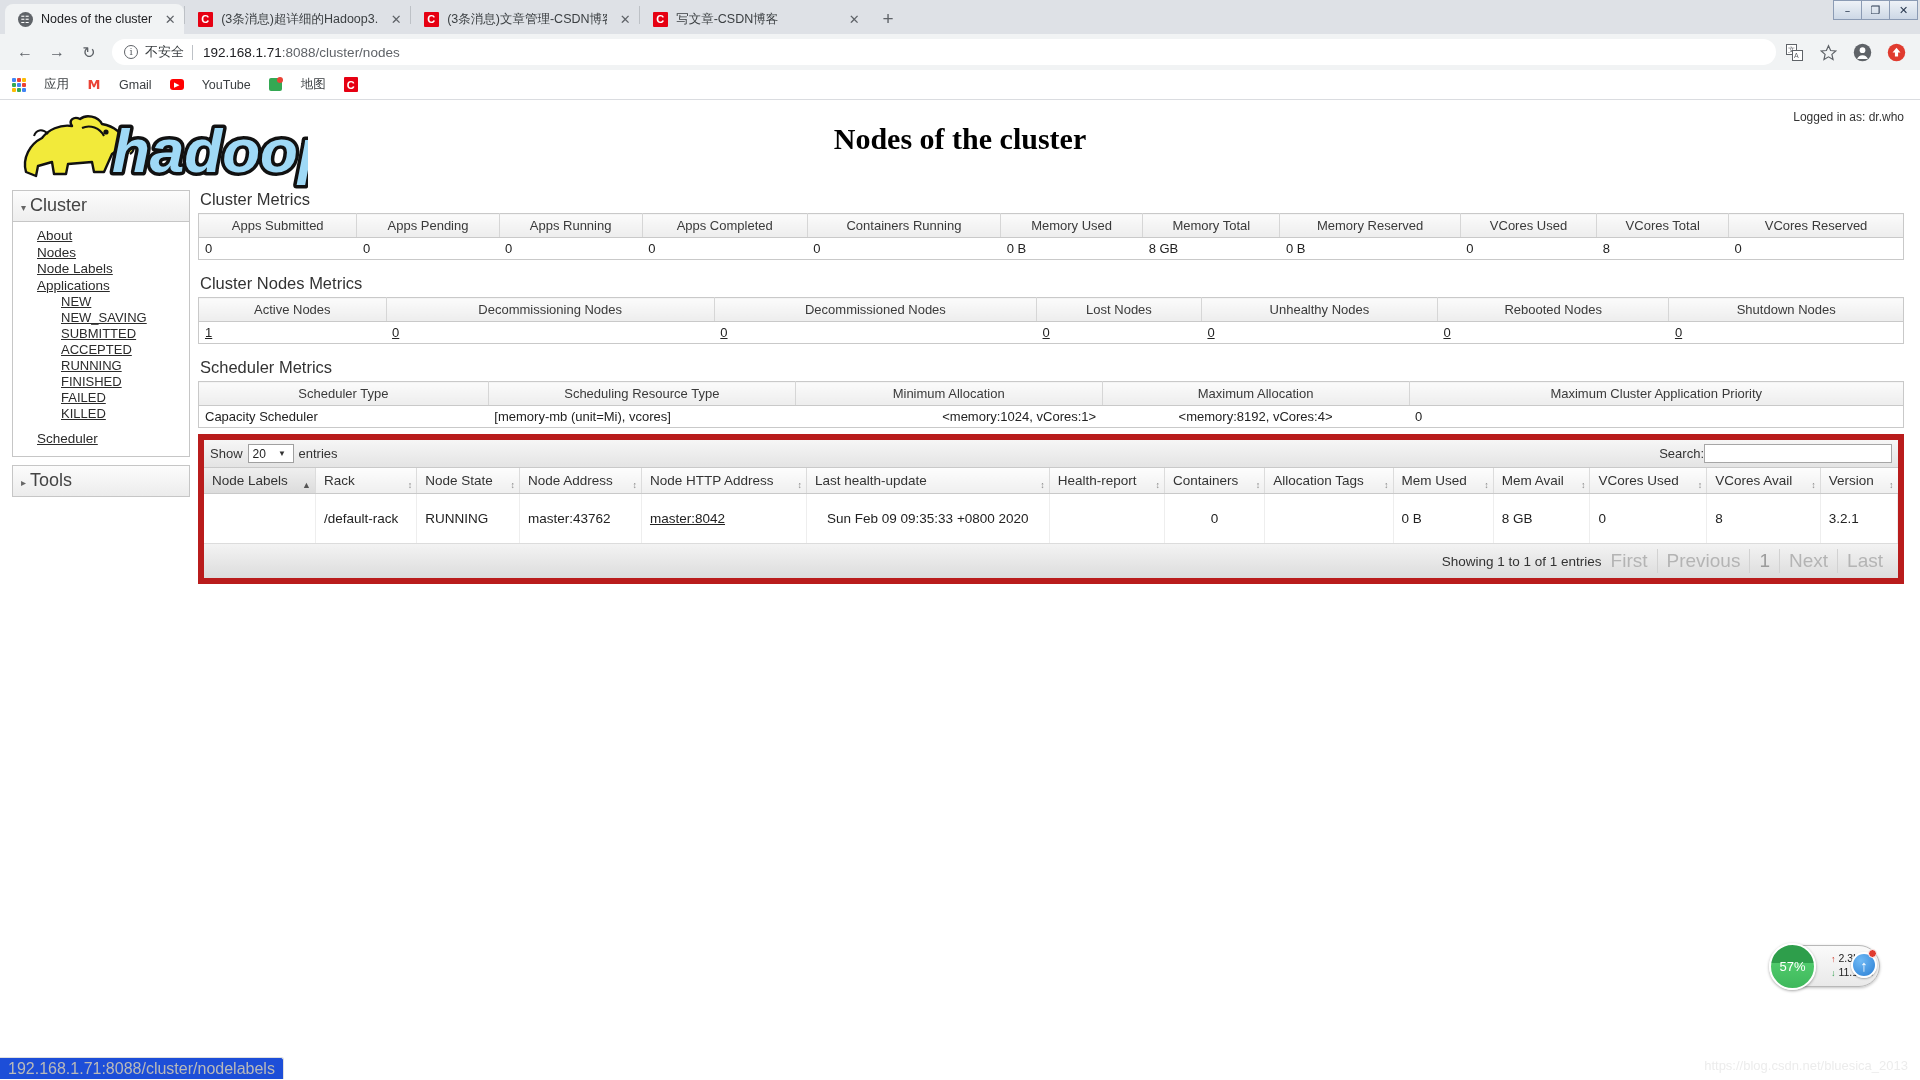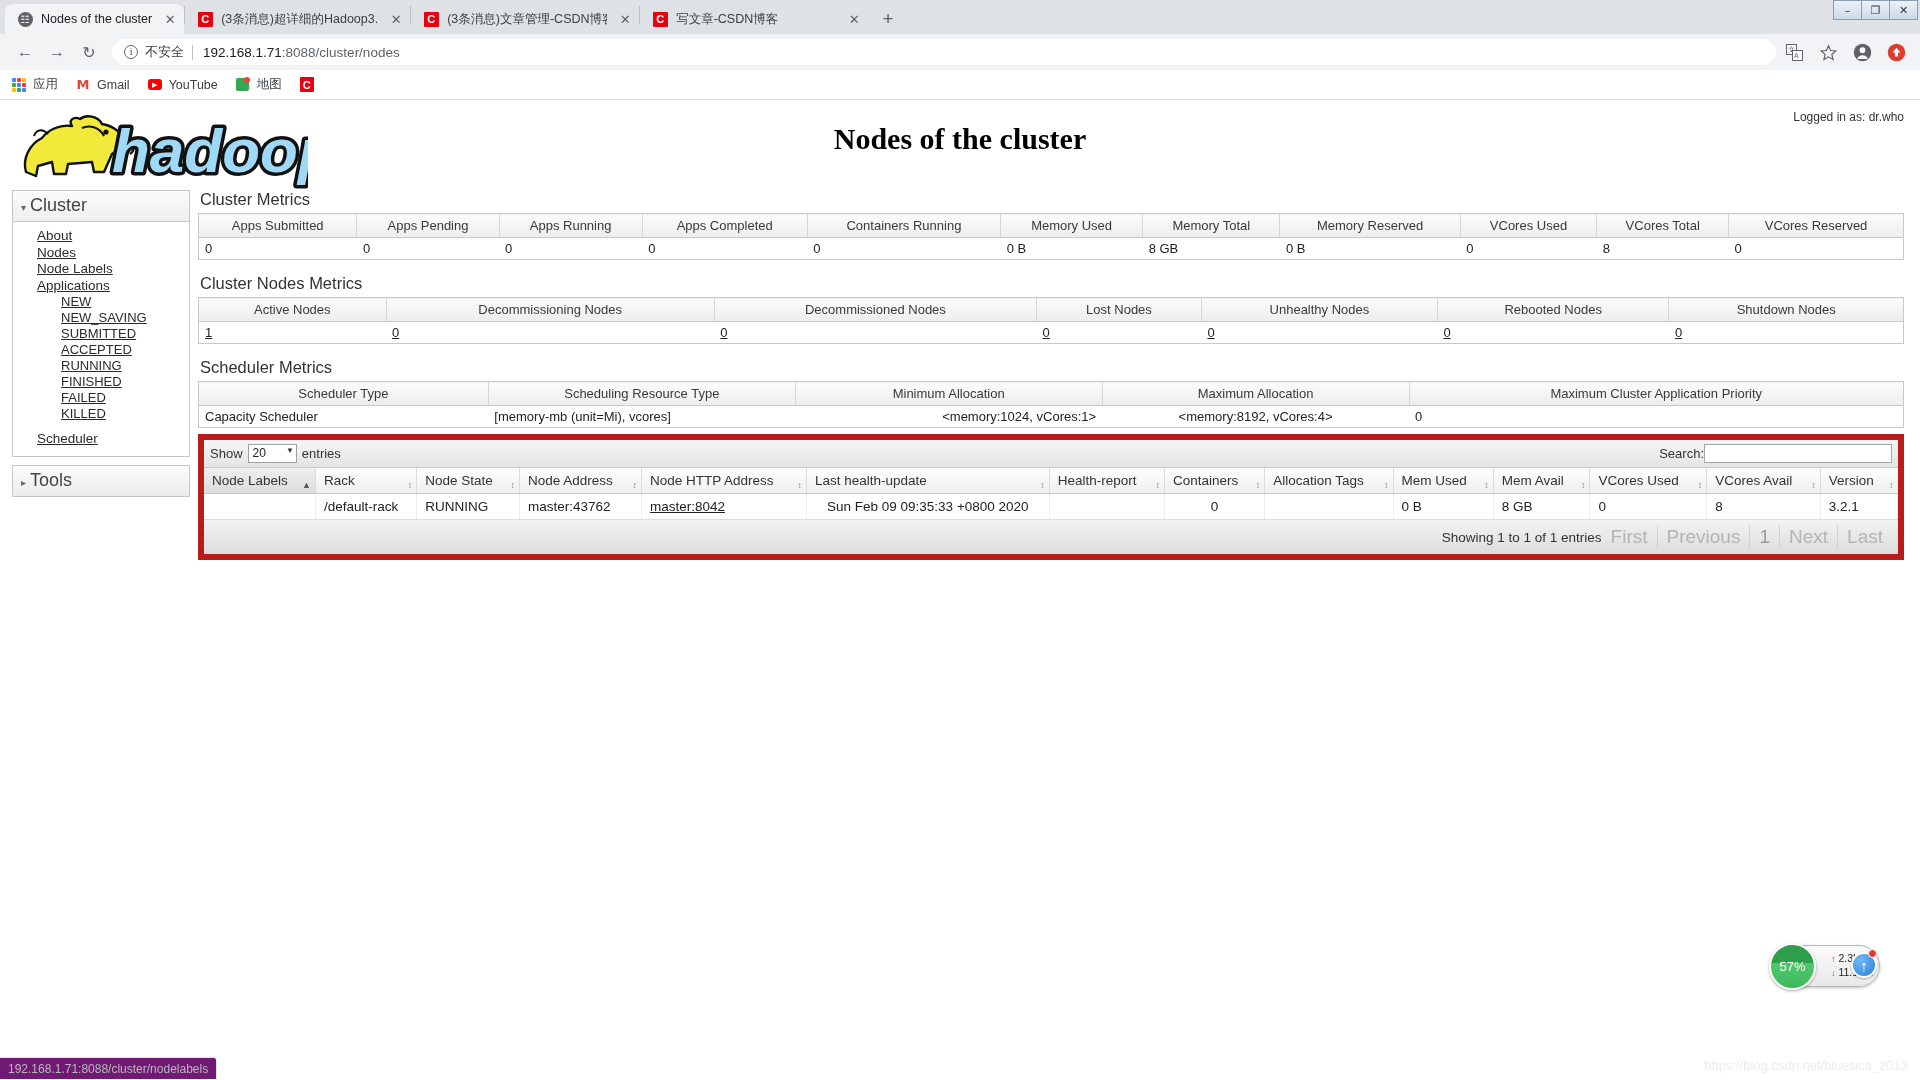--- a/index.html
+++ b/index.html
@@ -151,21 +151,21 @@
     height: 30px;
     background: #fff;
     display: flex;
     align-items: center;
     padding: 0 12px;
     gap: 18px;
     border-bottom: 1px solid #dadce0;
     font-size: 12.5px;
     color: #3c4043;
   }
-  .bm { display:flex; align-items:center; gap:7px; }
+  .bm { display:flex; align-items:center; gap:18px; }
   .bm-ico { width:14px; height:14px; display:flex; align-items:center; justify-content:center; font-size:11px;}
   .apps-grid {
     width:14px;height:14px;
     display:grid; grid-template-columns: repeat(3,1fr); grid-template-rows: repeat(3,1fr);
     gap:1px;
   }
   .apps-grid i { background:#4285f4; border-radius:1px; }
   .apps-grid i:nth-child(2){background:#ea4335;}
   .apps-grid i:nth-child(3){background:#fbbc05;}
   .apps-grid i:nth-child(4){background:#34a853;}
@@ -295,21 +295,21 @@
     padding: 4px 6px;
     font-size: 13px; color:#333;
   }
   .dt-length { display:flex; align-items:center; gap:5px; }
   .dt-select {
     border: 1px solid #a0a0a0;
     background:#fff;
     font-size: 12px;
     padding: 1px 2px 1px 4px;
     height: 19px;
-    display:flex; gap: 20px;
+    display:flex; align-items:center; gap: 12px;
     color:#222;
     min-width: 46px;
   }
   .dt-select .arrow { font-size: 8px; color:#333; }
   .dt-filter { display:flex; align-items:center; gap:0px; }
   .dt-filter input {
     border: 1px solid #a6a6a6;
     height: 19px;
     width: 188px;
     font-size: 12px;
@@ -338,21 +338,21 @@
     position: absolute;
     right: 4px; bottom: 4px;
     font-size: 9px; color: #888;
     line-height: 8px;
   }
   table.dt th.sorted-asc { background: linear-gradient(to bottom,#efefef,#dcdcdc); }
   table.dt th.sorted-asc .sorter { color:#555; }
   table.dt td {
     font-size: 13.5px;
     color: #222;
-    padding: 5px 8px;
+    padding: 17px 8px;
     border-right: 1px solid #eeeeee;
     vertical-align: top;
     border-bottom: 1px solid #dcdcdc;
   }
   table.dt td a { color:#222; text-decoration: underline; }
   .dt-bottom {
     background: linear-gradient(to bottom,#f3f3f3,#dcdcdc);
     display:flex; align-items:center; justify-content:flex-end;
     padding: 5px 6px;
     font-size: 13.5px;
@@ -366,27 +366,27 @@
     border-left: 1px solid #d2d2d2;
   }
   .dt-page:first-child { border-left: none; }
   .dt-page.current { color:#9b9b9b; }
 
   
   .statusbar {
     position: absolute;
     left: 0; bottom: 0;
     height: 22px;
-    background: #701a75;
+    background: #1d4ed8;
     border: 1px solid #e0e0e0;
     border-left: none; border-bottom: none;
     border-top-right-radius: 3px;
     padding: 8px 8px;
     display:flex; align-items:center;
-    font-size: 12px;
+    font-size: 16px;
     color: #b9b9b9;
     max-width: 420px;
   }
   .watermark {
     position:absolute;
     right: 12px; bottom: 6px;
     font-size: 13px;
     color: #ececec;
   }
 

